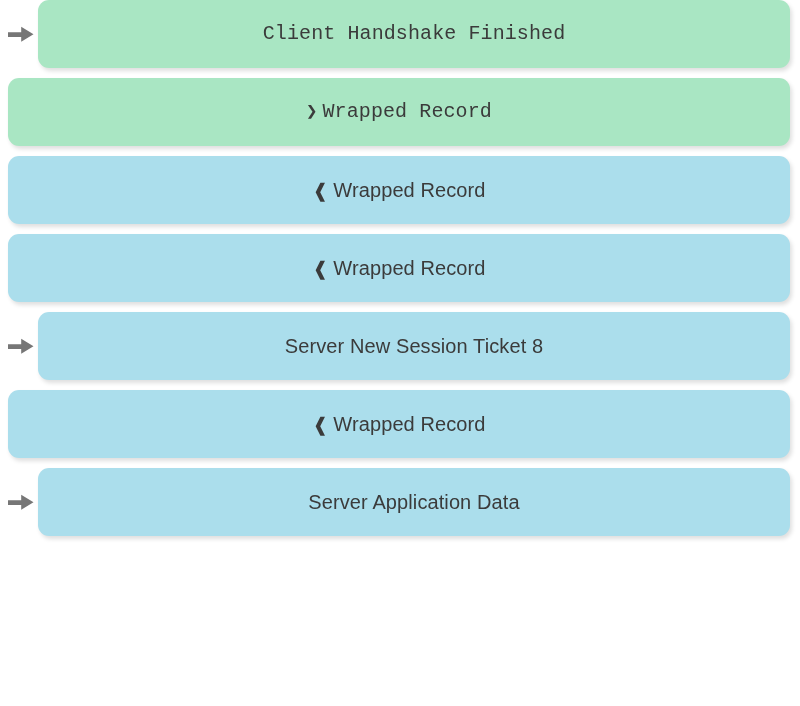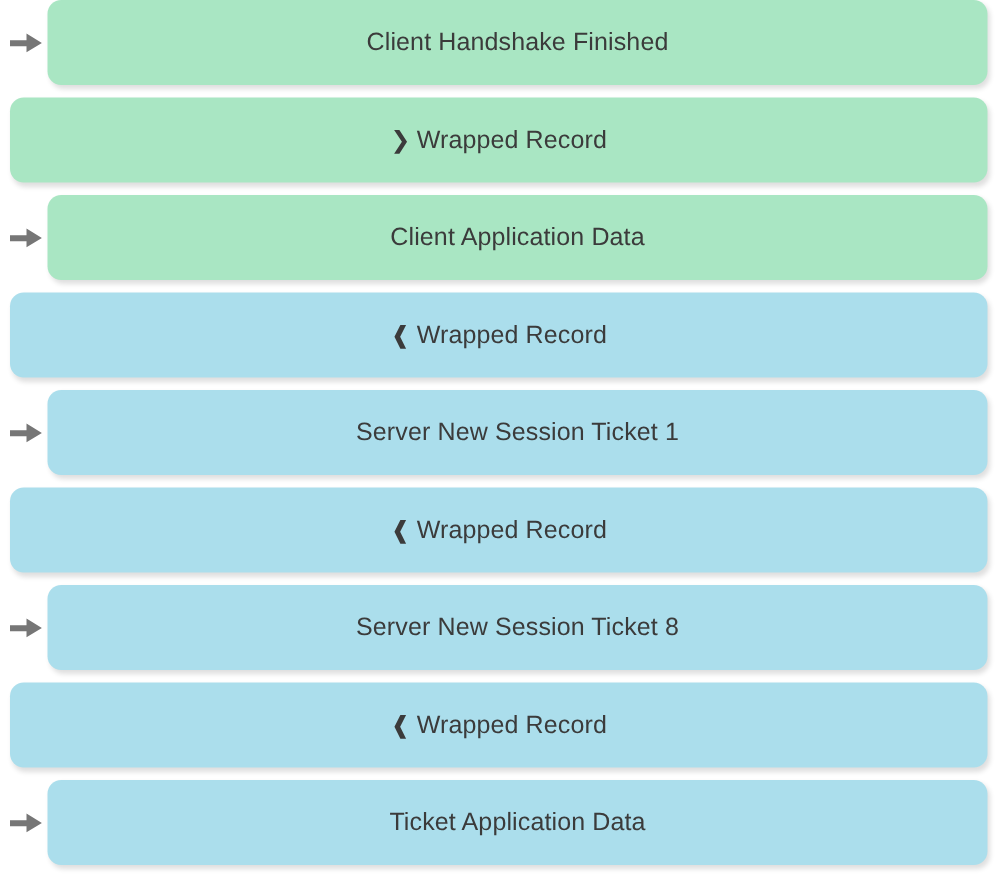--- a/index.html
+++ b/index.html
@@ -50,20 +50,21 @@
     box-sizing: border-box;
   }
   .bar.indent {
     left: 38px;
   }
   .bar.full {
     left: 8px;
   }
   .bar.green {
     background: #a9e6c3;
+    font-family: Liberation Mono, monospace;
   }
   .bar.blue {
     background: #abdeec;
   }
   .label {
     font-size: 20px;
     color: #3b3b3b;
     letter-spacing: 0.1px;
     white-space: nowrap;
     line-height: 1;
@@ -99,48 +100,24 @@
     </div>
     <div class="row">
       <div class="bar green full">
         <div class="inline-wrap">
           <span class="chev">❯</span>
           <span class="label">Wrapped Record</span>
         </div>
       </div>
     </div>
     <div class="row">
-      <div class="arrow-slot">
-        <svg width="28" height="20" viewBox="0 0 28 20" aria-hidden="true">
-          <path d="M1 8.2 L1 13.0 L14.2 13.0 L14.2 17.8 L26.5 10.3 L14.2 2.8 L14.2 8.2 Z" fill="#767676"></path>
-        </svg>
-      </div>
-      <div class="bar green indent">
-        <div class="inline-wrap">
-          <span class="label">Client Application Data</span>
-        </div>
-      </div>
-    </div>
-    <div class="row">
       <div class="bar blue full">
         <div class="inline-wrap">
           <span class="chev">❰</span>
           <span class="label">Wrapped Record</span>
-        </div>
-      </div>
-    </div>
-    <div class="row">
-      <div class="arrow-slot">
-        <svg width="28" height="20" viewBox="0 0 28 20" aria-hidden="true">
-          <path d="M1 8.2 L1 13.0 L14.2 13.0 L14.2 17.8 L26.5 10.3 L14.2 2.8 L14.2 8.2 Z" fill="#767676"></path>
-        </svg>
-      </div>
-      <div class="bar blue indent">
-        <div class="inline-wrap">
-          <span class="label">Server New Session Ticket 1</span>
         </div>
       </div>
     </div>
     <div class="row">
       <div class="bar blue full">
         <div class="inline-wrap">
           <span class="chev">❰</span>
           <span class="label">Wrapped Record</span>
         </div>
       </div>
@@ -166,17 +143,17 @@
       </div>
     </div>
     <div class="row">
       <div class="arrow-slot">
         <svg width="28" height="20" viewBox="0 0 28 20" aria-hidden="true">
           <path d="M1 8.2 L1 13.0 L14.2 13.0 L14.2 17.8 L26.5 10.3 L14.2 2.8 L14.2 8.2 Z" fill="#767676"></path>
         </svg>
       </div>
       <div class="bar blue indent">
         <div class="inline-wrap">
-          <span class="label">Ticket Application Data</span>
+          <span class="label">Server Application Data</span>
         </div>
       </div>
     </div>
   </div>
 
 </body></html>

